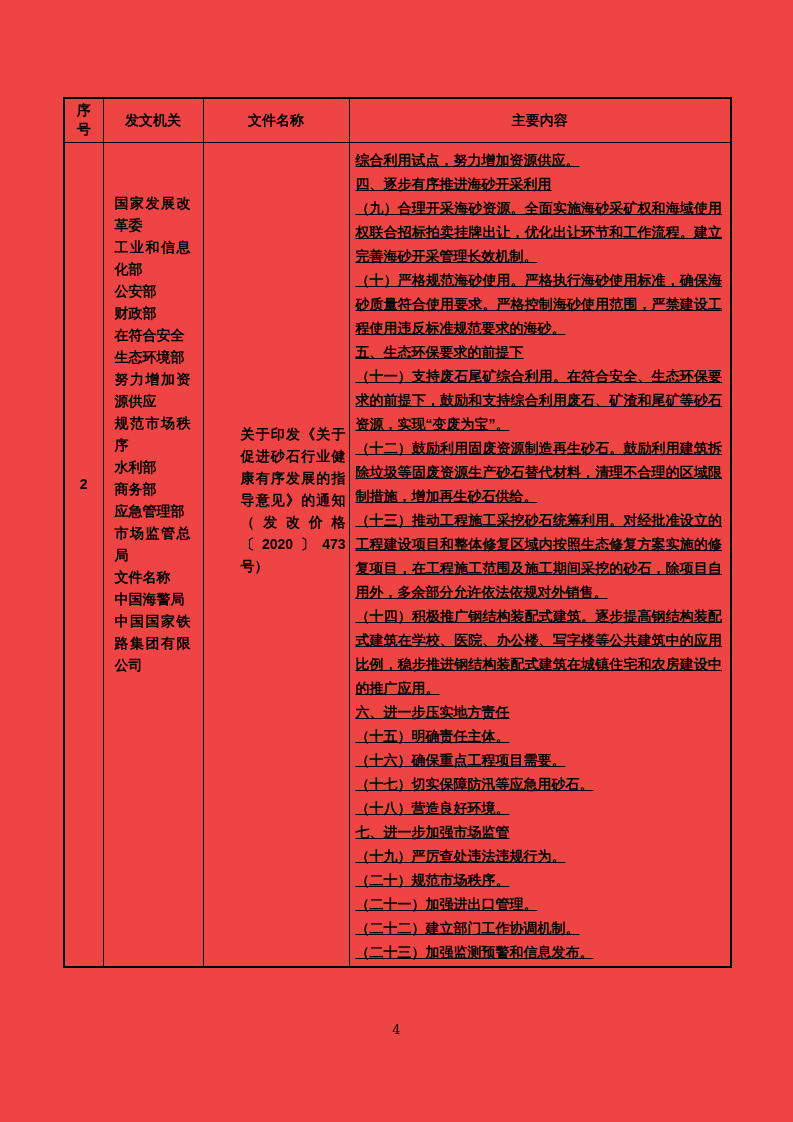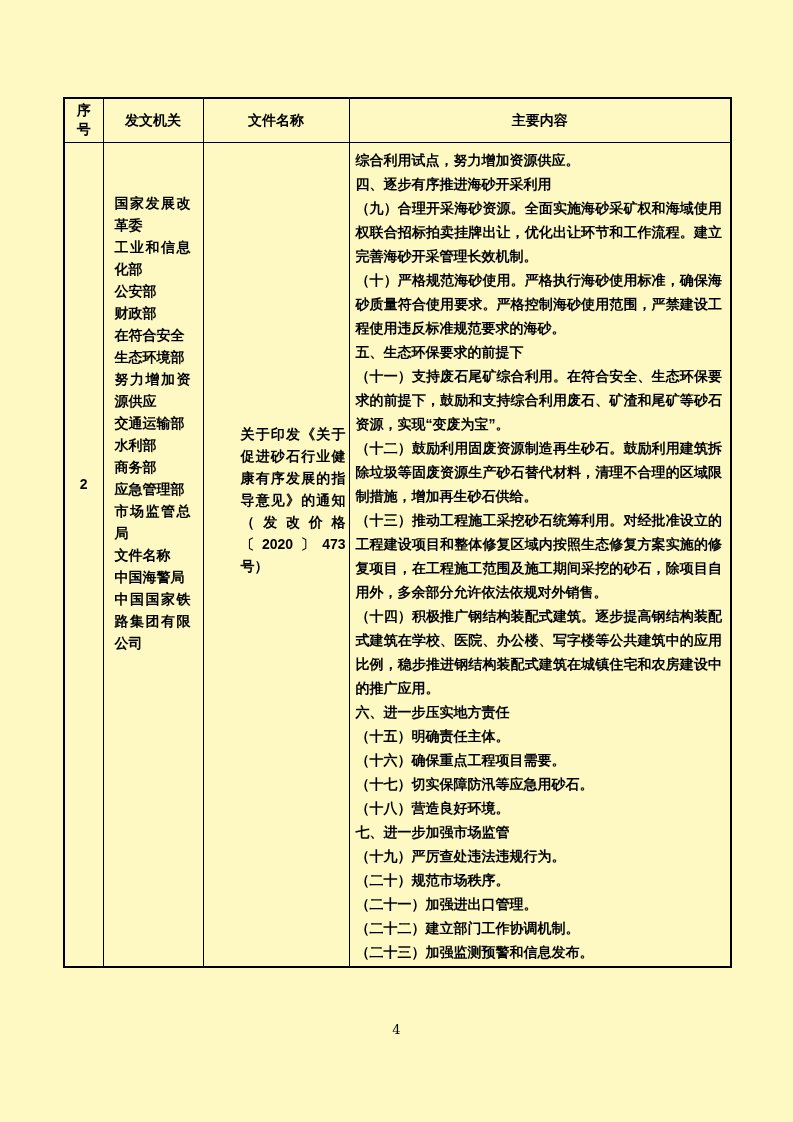--- a/index.html
+++ b/index.html
@@ -7,21 +7,21 @@
   body {
     width: 793px;
     height: 1122px;
     position: relative;
     font-family: "Liberation Sans", sans-serif;
     color: #000000;
   }
   .doc-page {
     position: absolute;
     inset: 0;
-    background: #fef9c3;
+    background: #ef4444;
   }
   table.doc-table {
     position: absolute;
     left: 63px;
     top: 97px;
     width: 667px;
     border-collapse: collapse;
     table-layout: fixed;
     border: 2px solid #000000;
   }
@@ -65,20 +65,21 @@
     text-align: justify;
     text-justify: inter-character;
     margin-left: 32px;
   }
   td.cell-content { padding: 5px 8px 2px 6px; }
   td.cell-content .para {
     line-height: 24px;
     text-align: justify;
     text-align-last: left;
     text-justify: inter-character;
+    text-decoration: underline;
   }
   .page-number {
     position: absolute;
     top: 1022px;
     left: 0;
     width: 100%;
     text-align: center;
     font-family: "DejaVu Serif", "Liberation Serif", serif;
     font-size: 13px;
     color: #000000;
@@ -111,21 +112,21 @@
         </td>
         <td class="cell-agencies">
           <div class="agency-list">
               <div>国家发展改革委</div>
               <div>工业和信息化部</div>
               <div>公安部</div>
               <div>财政部</div>
               <div>在符合安全</div>
               <div>生态环境部</div>
               <div>努力增加资源供应</div>
-              <div>交通运输部</div>
+              <div>规范市场秩序</div>
               <div>水利部</div>
               <div>商务部</div>
               <div>应急管理部</div>
               <div>市场监管总局</div>
               <div>文件名称</div>
               <div>中国海警局</div>
               <div>中国国家铁路集团有限公司</div>
             </div>
         </td>
         <td class="cell-docname">

